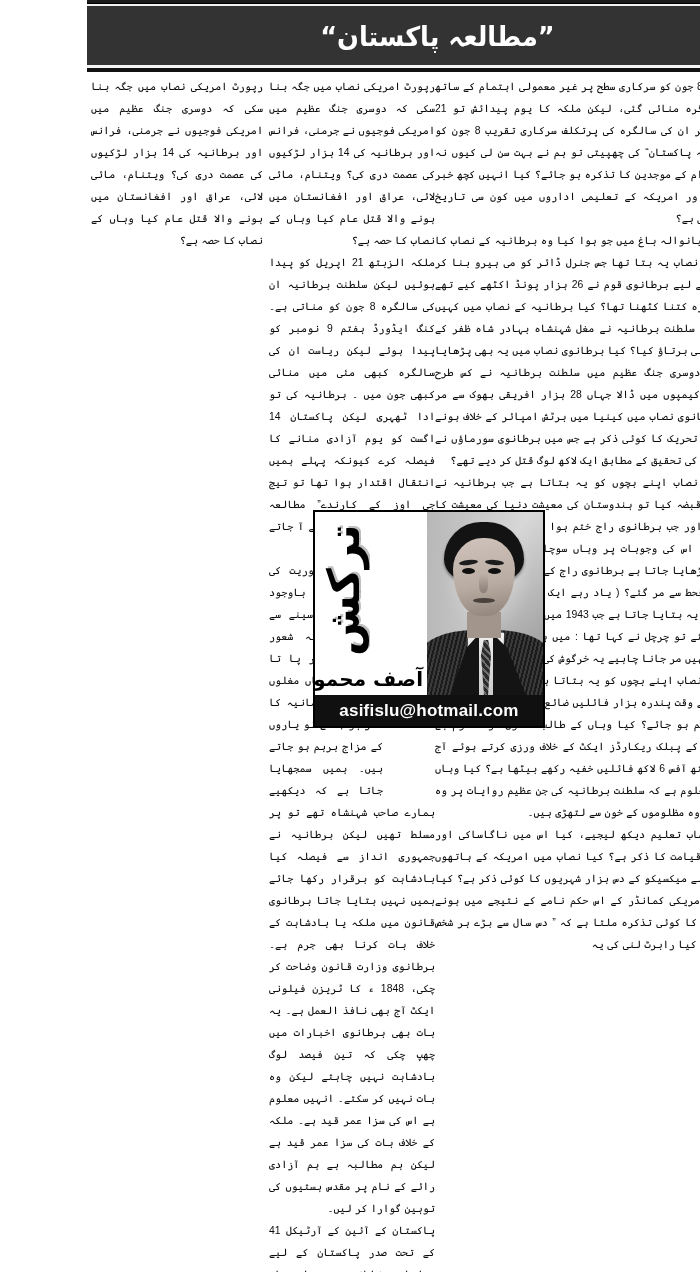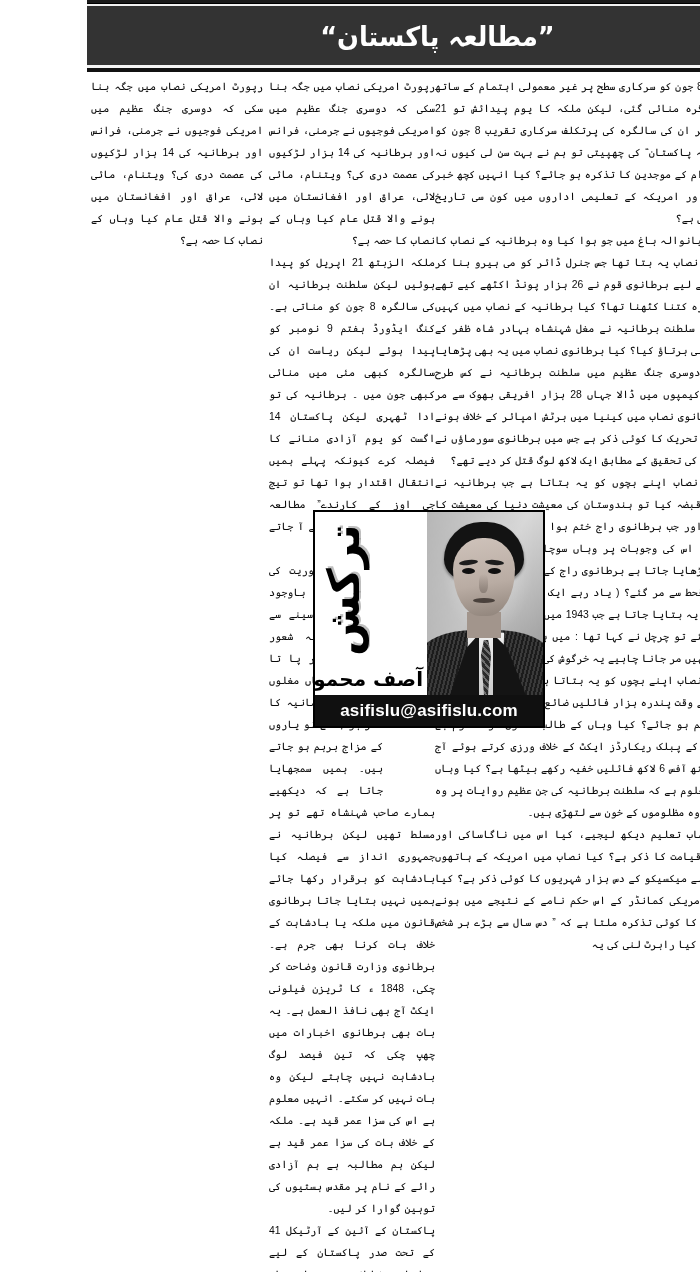--- a/index.html
+++ b/index.html
@@ -409,17 +409,17 @@
         <div class="brow-l"></div>
         <div class="brow-r"></div>
         <div class="eye-l"></div>
         <div class="eye-r"></div>
         <div class="nose"></div>
         <div class="mouth"></div>
       </div>
     </div>
 
     <div class="authorbox-email">
-      <span>asifislu@asifislu.com</span>
+      <span>asifislu@hotmail.com</span>
     </div>
   </div>
 
 </div>
 
 </body></html>

